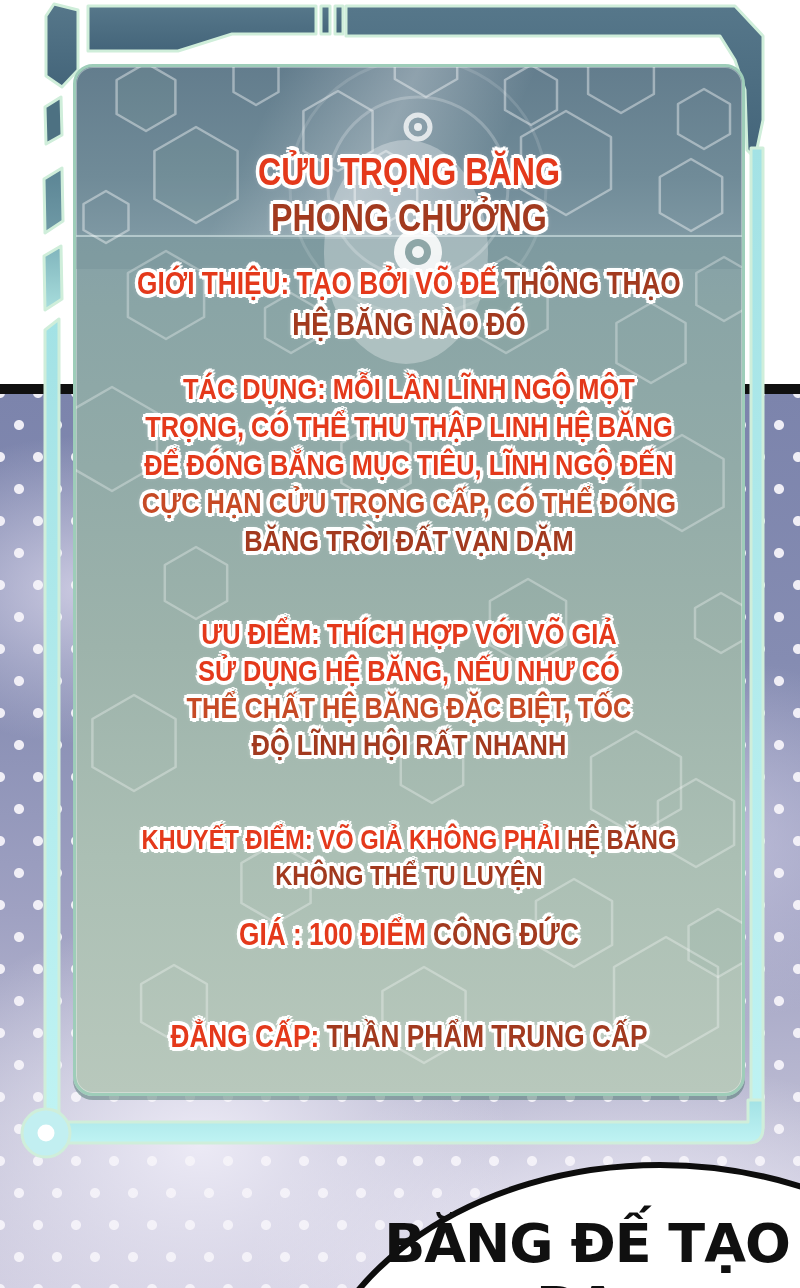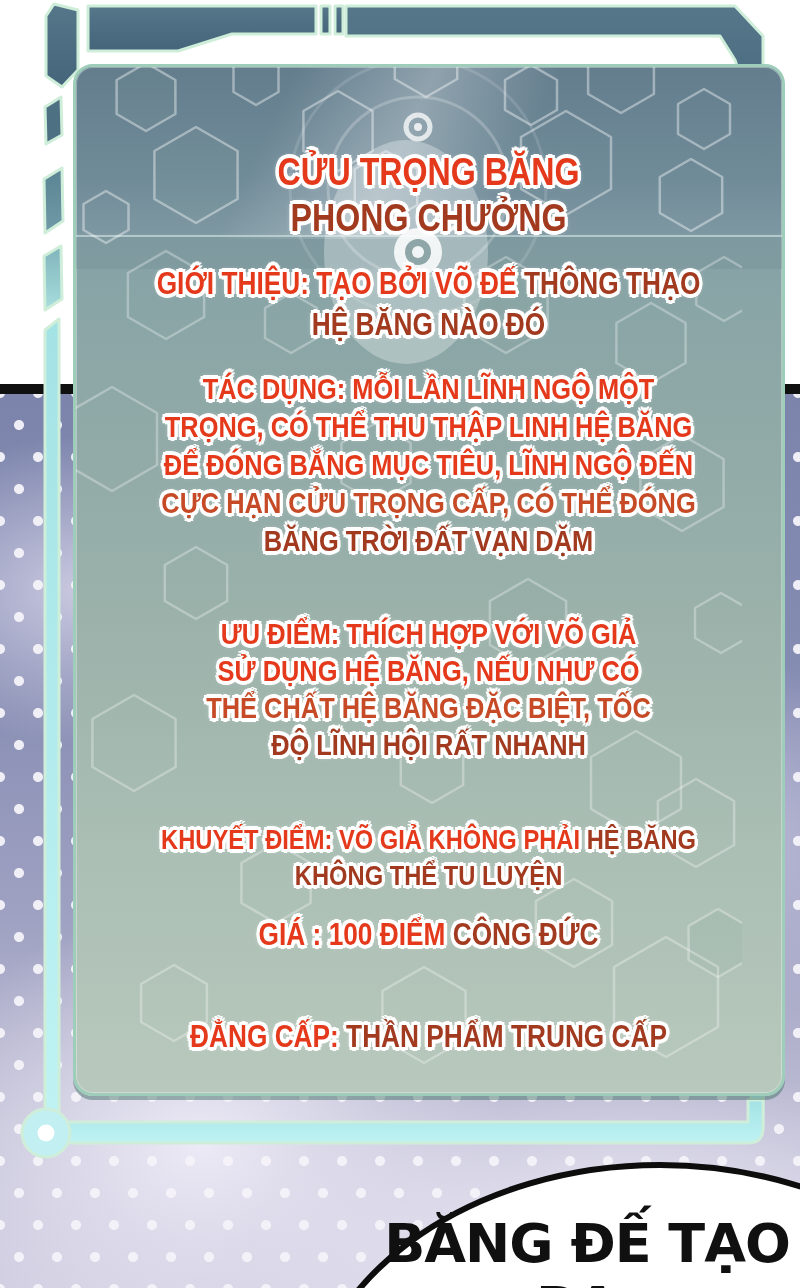--- a/index.html
+++ b/index.html
@@ -21,21 +21,21 @@
   .black-line{position:absolute;left:0;top:384px;width:800px;height:10px;background:#101010;}
 
   
   .frame-svg{position:absolute;left:0;top:0;}
 
   
   .panel{position:absolute;left:73px;top:64px;width:666px;height:1026px;
     border:3px solid #9ecdb9;border-radius:20px;overflow:hidden;
     box-shadow:0 4px 0 rgba(58,104,94,.45), inset 0 0 0 1px rgba(255,255,255,.35);
     background:linear-gradient(180deg,#637d8d 0px,#708b98 110px,#7d97a2 165px,#86a1a7 172px,
-               #8aa5a6 240px,#92aba8 400px,#9db3ab 580px,#abbfb4 790px,#b8c8bc 1026px);padding-left:40px;}
+               #8aa5a6 240px,#92aba8 400px,#9db3ab 580px,#abbfb4 790px,#b8c8bc 1026px);}
   .panel-sheen{position:absolute;left:0;top:0;width:100%;height:172px;
     background:linear-gradient(115deg, rgba(255,255,255,0) 28%, rgba(255,255,255,.28) 46%, rgba(255,255,255,0) 62%);}
   .panel-divider{position:absolute;left:0;top:168px;width:100%;height:32px;
     background:rgba(108,140,146,.30);border-top:2px solid rgba(225,240,240,.55);}
   .panel-deco{position:absolute;left:0;top:0;}
 
   
   .tblock{position:absolute;width:118%;left:-9%;transform:scaleX(.847);
     text-align:center;font-weight:bold;color:#e33a1c;}
   .tline{white-space:nowrap;}

